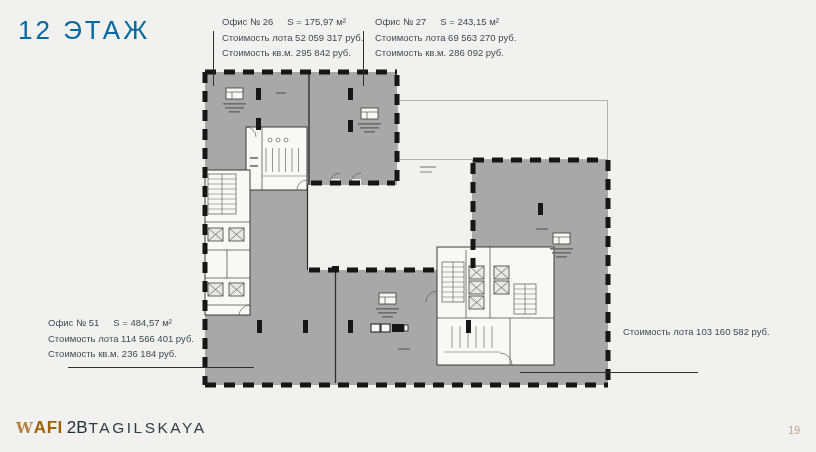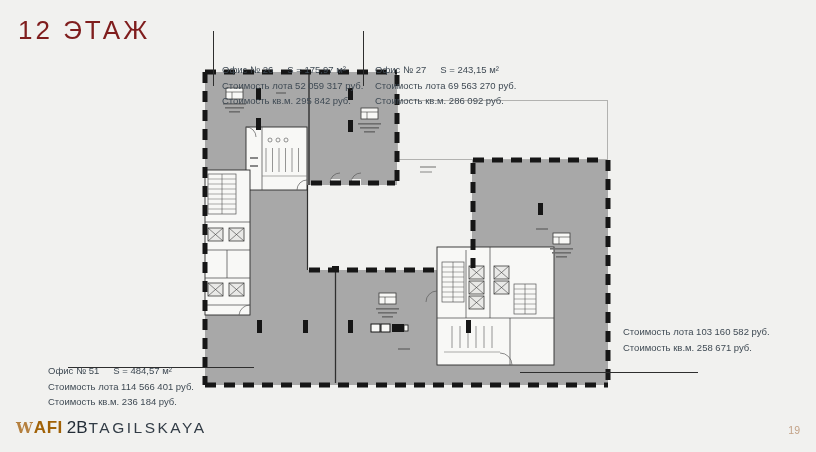--- a/index.html
+++ b/index.html
@@ -3,28 +3,28 @@
 <meta charset="utf-8">
 <style>
   html,body{margin:0;padding:0;background:#dcdcda;}
   .slide{
     position:relative;width:816px;height:452px;background:#f1f1ef;overflow:hidden;
     font-family:"Liberation Sans","DejaVu Sans",sans-serif;color:#3f4a54;
   }
   .abs{position:absolute;}
   .page-title{
     left:18px;top:15px;font-size:26px;font-weight:500;letter-spacing:3px;
-    color:#7f1d1d;white-space:nowrap;
+    color:#0369a1;white-space:nowrap;
   }
   .section-heading{
     right:16px;top:21px;font-size:14px;font-weight:500;letter-spacing:2px;
     color:#3e4a55;white-space:nowrap;
   }
   .office-label{font-size:9.5px;line-height:15.5px;color:#3f4a54;white-space:nowrap;}
-  .office-label .row1{display:flex;gap:14px;margin-top:48px;}
+  .office-label .row1{display:flex;gap:14px;}
   .plan-svg{left:0;top:0;}
   .footer-logo{left:16px;top:418px;display:flex;align-items:baseline;}
   .brand-mark{
     color:#b5803f;font-family:"DejaVu Serif",serif;font-weight:bold;
     font-size:15px;margin-right:1px;
   }
   .brand-name{font-size:17px;font-weight:bold;color:#a16207;letter-spacing:.5px;}
   .brand-suffix{font-size:17px;font-weight:400;color:#232d37;margin-left:4px;}
   .brand-project{font-size:15.5px;font-weight:400;color:#323c46;letter-spacing:2.5px;margin-left:1px;}
   .page-number{right:16px;top:424px;font-size:10.5px;color:#c2a287;}
@@ -210,21 +210,20 @@
     <div class="row1">
       <span>Офис № 51</span>
       <span>S = 484,57 м²</span>
     </div>
     <div>Стоимость лота 114 566 401 руб.</div>
     <div>Стоимость кв.м. 236 184 руб.</div>
   </div>
 
   <div class="abs office-label" style="left:623px;top:324px;">
     <div>Стоимость лота 103 160 582 руб.</div>
-    <div>Стоимость кв.м. 258 671 руб.</div>
   </div>
 
   <div class="abs footer-logo">
     <span class="brand-mark">W</span>
     <span class="brand-name">AFI</span>
     <span class="brand-suffix">2B</span>
     <span class="brand-project">TAGILSKAYA</span>
   </div>
 
   <div class="abs page-number">19</div>

